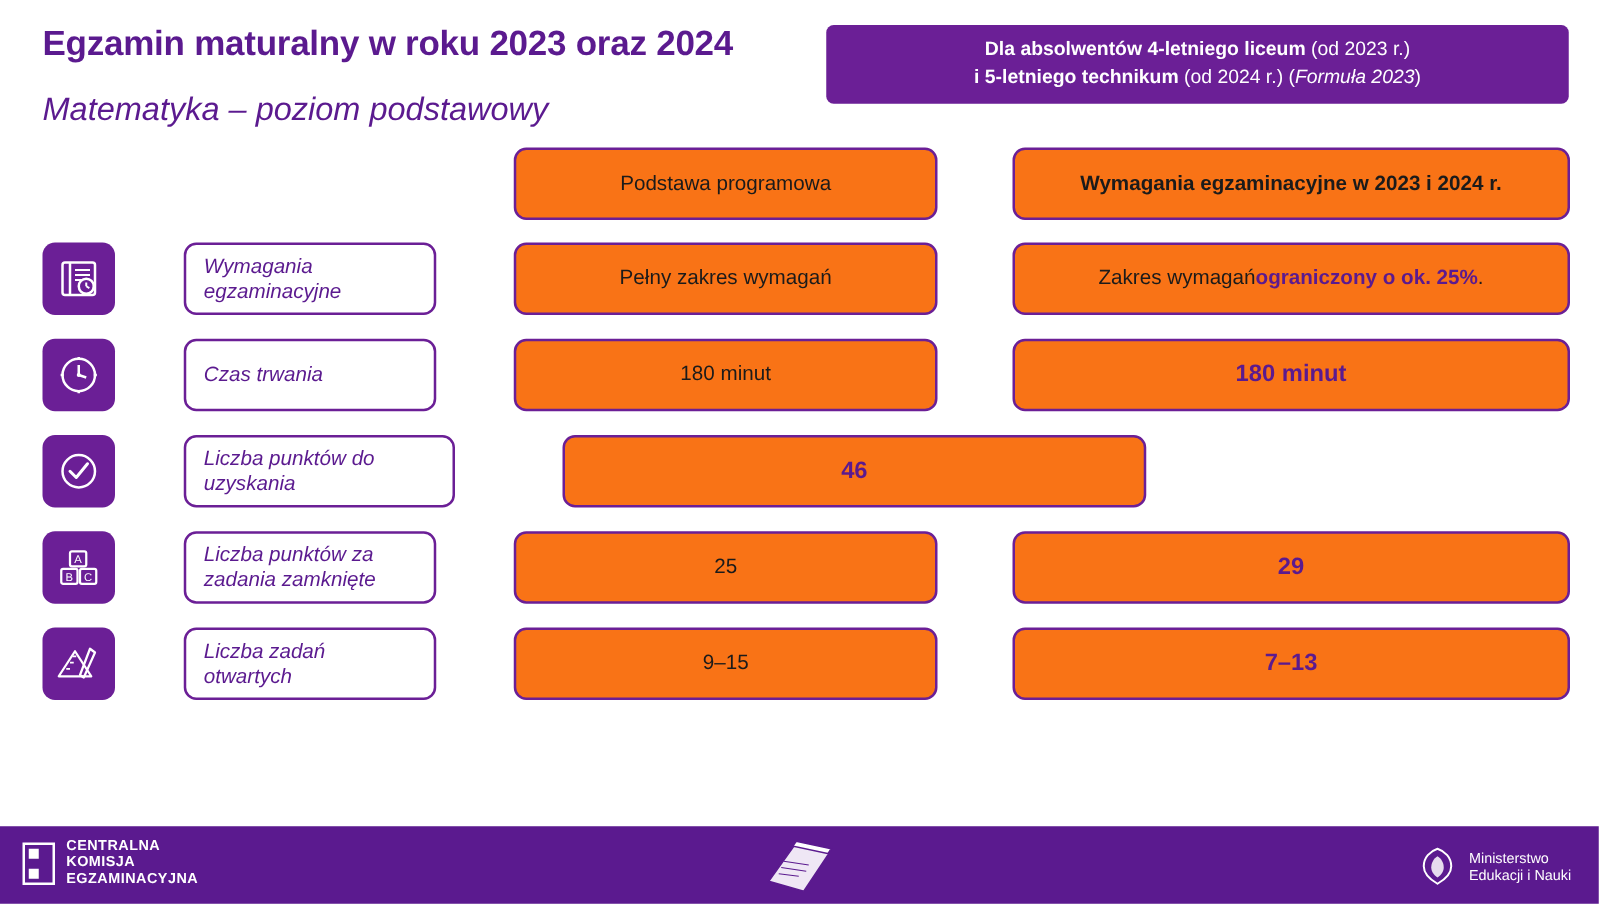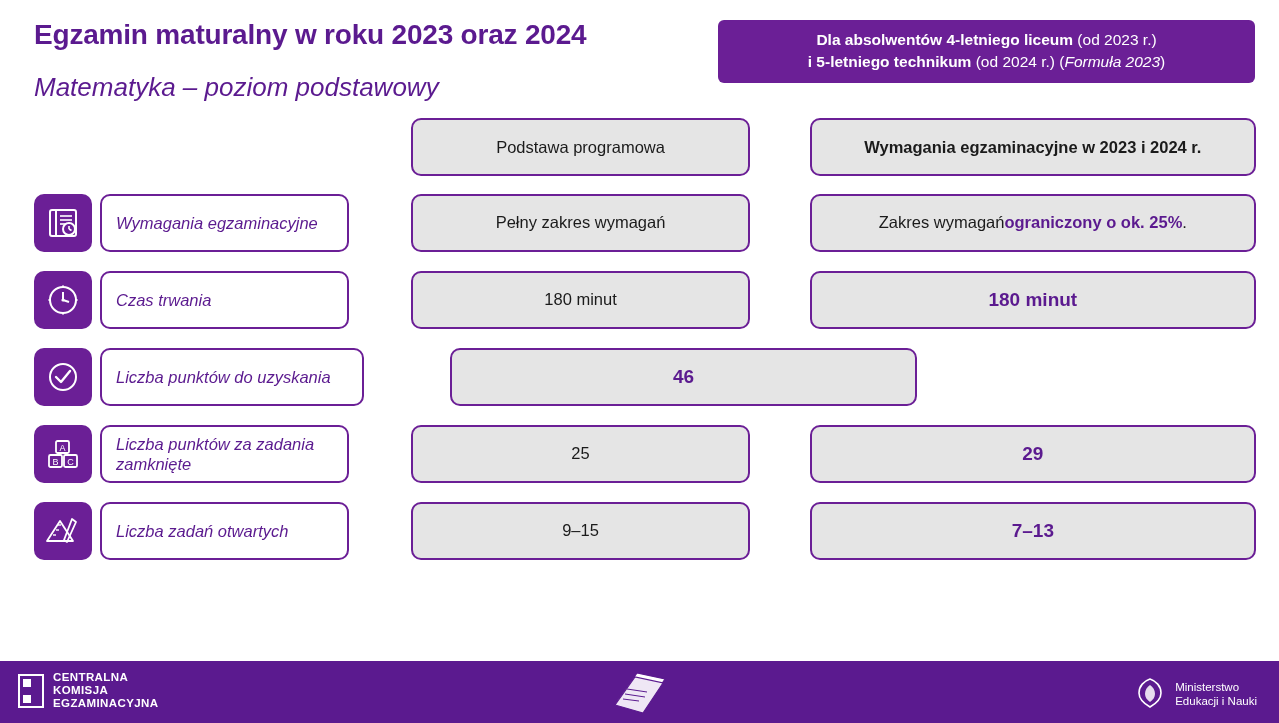--- a/index.html
+++ b/index.html
@@ -41,21 +41,21 @@
     font-size: 26px;
     font-style: italic;
     color: #5b1a8f;
     line-height: 34px;
     margin-top: 18px;
   }
   .badge {
     position: absolute;
     right: 0;
     top: 2px;
-    width: 537px;
+    width: 594px;
     background: #6b1f96;
     color: #ffffff;
     border-radius: 6px;
     padding: 9px 12px 10px 12px;
     box-sizing: border-box;
     text-align: center;
     font-size: 15.5px;
     line-height: 22px;
   }
   .badge b { font-weight: bold; }
@@ -105,20 +105,21 @@
     color: #1b1b1b;
     font-size: 16.5px;
     font-weight: bold;
   }
 
   
   .label-cell {
     display: flex;
     align-items: center;
     justify-content: flex-start;
+    gap: 47px;
   }
   .icon-box {
     width: 58px;
     height: 58px;
     background: #6b1f96;
     border-radius: 10px;
     flex: 0 0 58px;
     display: flex;
     align-items: center;
     justify-content: center;
@@ -142,21 +143,21 @@
   
   .value-box {
     width: 100%;
     height: 58px;
     border: 2px solid #6b1f96;
     border-radius: 10px;
     box-sizing: border-box;
     display: flex;
     align-items: center;
     justify-content: center;
-    background: #e5e5e5;
+    background: #f97316;
     font-size: 16.5px;
     color: #1b1b1b;
     text-align: left;
     padding: 0 10px;
   }
   .value-box.strong {
     font-weight: bold;
     font-size: 19px;
     color: #5b1a8f;
   }

